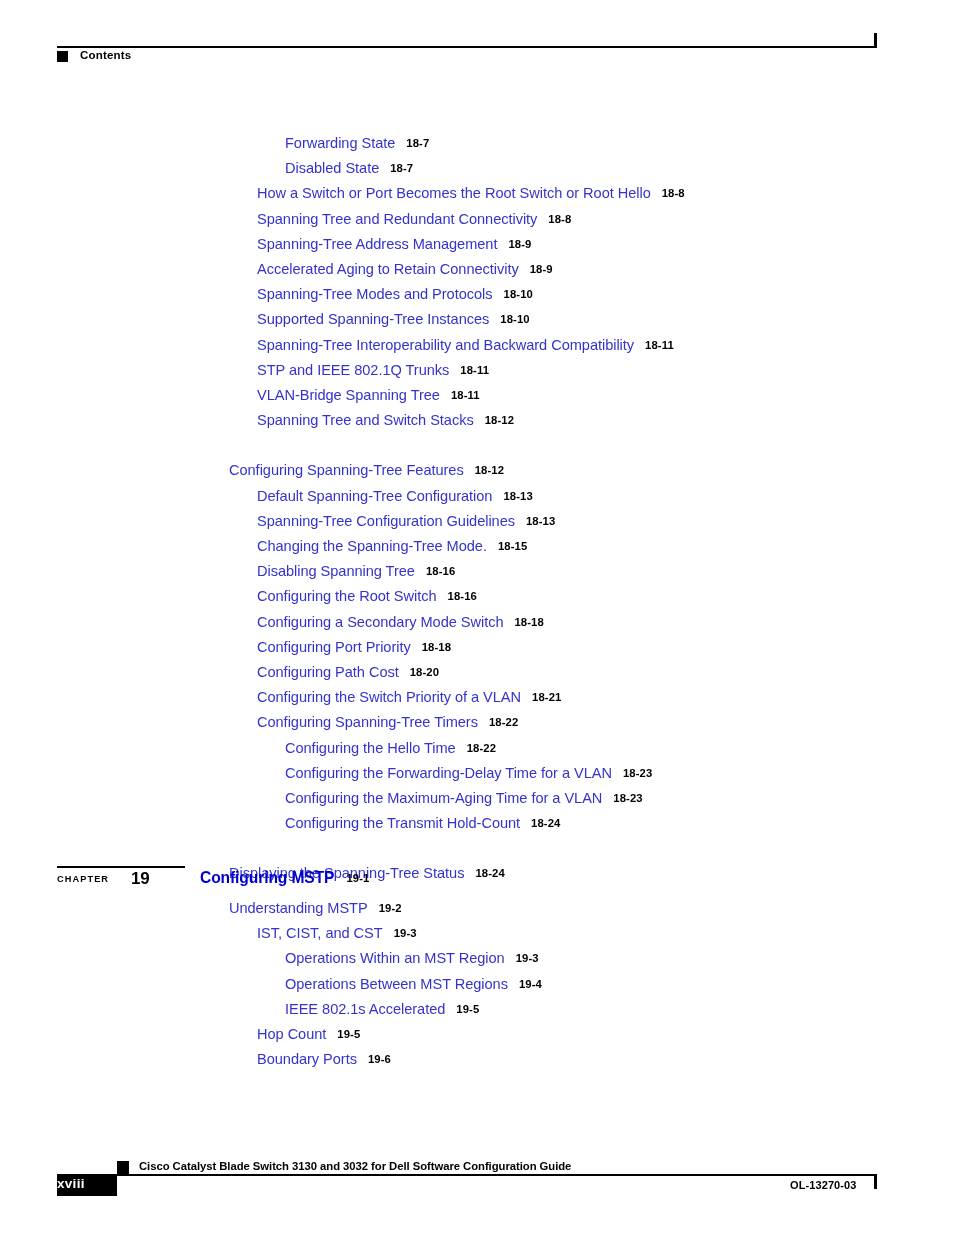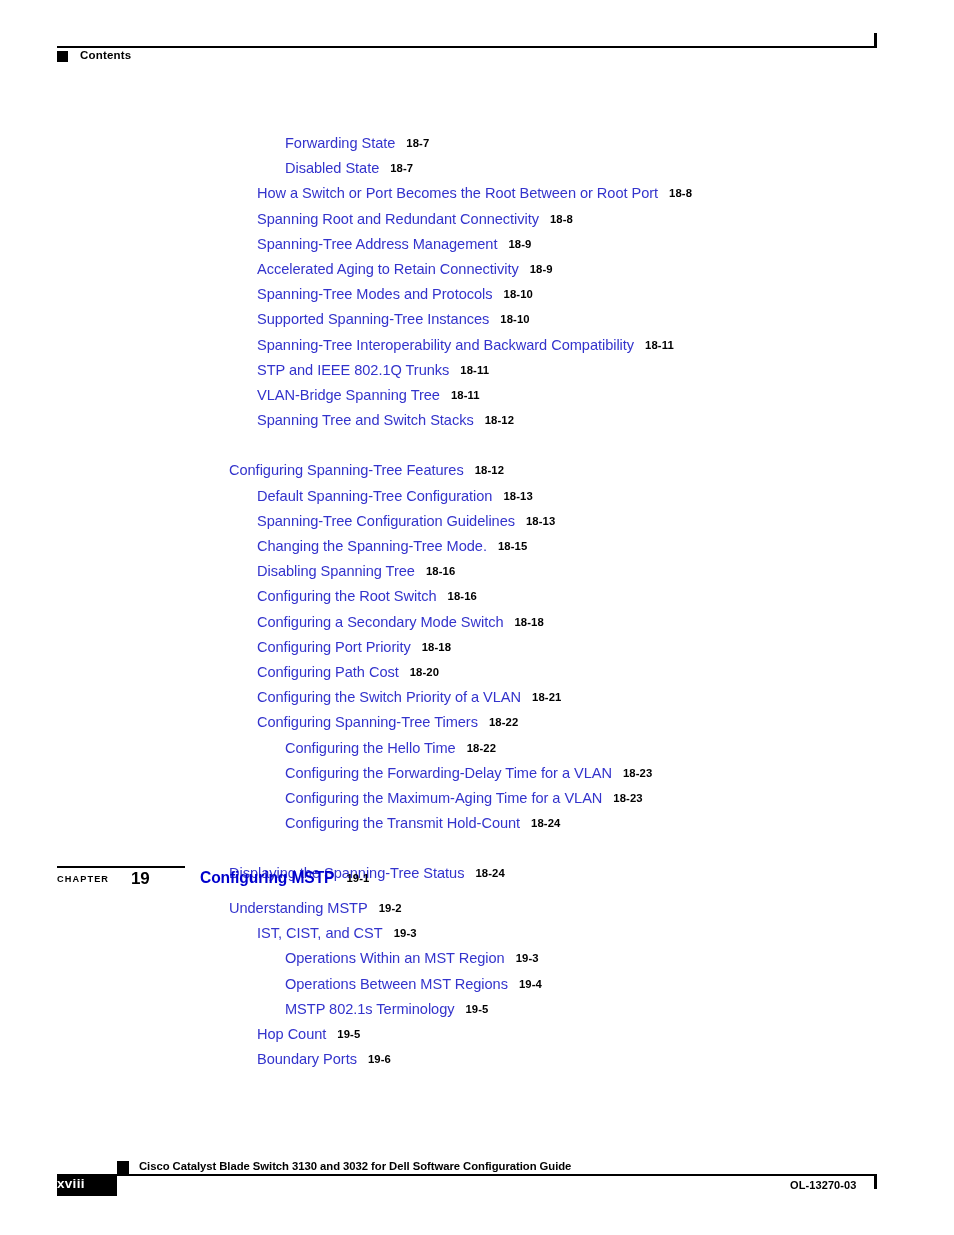--- a/index.html
+++ b/index.html
@@ -233,22 +233,22 @@
   <div class="header">
     <div class="header-square"></div>
     <div class="header-label">Contents</div>
     <div class="header-rule"></div>
     <div class="header-rule-tick"></div>
   </div>
 
   <div class="toc" id="toc-list">
       <div class="toc-entry lvl3"><span class="t">Forwarding State</span><span class="p">18-7</span></div>
       <div class="toc-entry lvl3"><span class="t">Disabled State</span><span class="p">18-7</span></div>
-      <div class="toc-entry lvl2"><span class="t">How a Switch or Port Becomes the Root Between or Root Port</span><span class="p">18-8</span></div>
-      <div class="toc-entry lvl2"><span class="t">Spanning Root and Redundant Connectivity</span><span class="p">18-8</span></div>
+      <div class="toc-entry lvl2"><span class="t">How a Switch or Port Becomes the Root Switch or Root Hello</span><span class="p">18-8</span></div>
+      <div class="toc-entry lvl2"><span class="t">Spanning Tree and Redundant Connectivity</span><span class="p">18-8</span></div>
       <div class="toc-entry lvl2"><span class="t">Spanning-Tree Address Management</span><span class="p">18-9</span></div>
       <div class="toc-entry lvl2"><span class="t">Accelerated Aging to Retain Connectivity</span><span class="p">18-9</span></div>
       <div class="toc-entry lvl2"><span class="t">Spanning-Tree Modes and Protocols</span><span class="p">18-10</span></div>
       <div class="toc-entry lvl2"><span class="t">Supported Spanning-Tree Instances</span><span class="p">18-10</span></div>
       <div class="toc-entry lvl2"><span class="t">Spanning-Tree Interoperability and Backward Compatibility</span><span class="p">18-11</span></div>
       <div class="toc-entry lvl2"><span class="t">STP and IEEE 802.1Q Trunks</span><span class="p">18-11</span></div>
       <div class="toc-entry lvl2"><span class="t">VLAN-Bridge Spanning Tree</span><span class="p">18-11</span></div>
       <div class="toc-entry lvl2"><span class="t">Spanning Tree and Switch Stacks</span><span class="p">18-12</span></div>
       <div class="gap-lg"></div>
       <div class="toc-entry lvl1"><span class="t">Configuring Spanning-Tree Features</span><span class="p">18-12</span></div>
@@ -275,21 +275,21 @@
     <div class="chapter-word">CHAPTER</div>
     <div class="chapter-num">19</div>
     <div class="chapter-title"><span>Configuring MSTP</span><span class="p">19-1</span></div>
   </div>
 
   <div class="toc" id="chapter-toc-list" style="top:896px;">
       <div class="toc-entry lvl1"><span class="t">Understanding MSTP</span><span class="p">19-2</span></div>
       <div class="toc-entry lvl2"><span class="t">IST, CIST, and CST</span><span class="p">19-3</span></div>
       <div class="toc-entry lvl3"><span class="t">Operations Within an MST Region</span><span class="p">19-3</span></div>
       <div class="toc-entry lvl3"><span class="t">Operations Between MST Regions</span><span class="p">19-4</span></div>
-      <div class="toc-entry lvl3"><span class="t">MSTP 802.1s Terminology</span><span class="p">19-5</span></div>
+      <div class="toc-entry lvl3"><span class="t">IEEE 802.1s Accelerated</span><span class="p">19-5</span></div>
       <div class="toc-entry lvl2"><span class="t">Hop Count</span><span class="p">19-5</span></div>
       <div class="toc-entry lvl2"><span class="t">Boundary Ports</span><span class="p">19-6</span></div>
     </div>
 
   <div class="footer">
     <div class="footer-square"></div>
     <div class="footer-line"></div>
     <div class="footer-line-tick"></div>
     <div class="footer-pagebox"></div>
     <div class="footer-pagenum">xviii</div>

